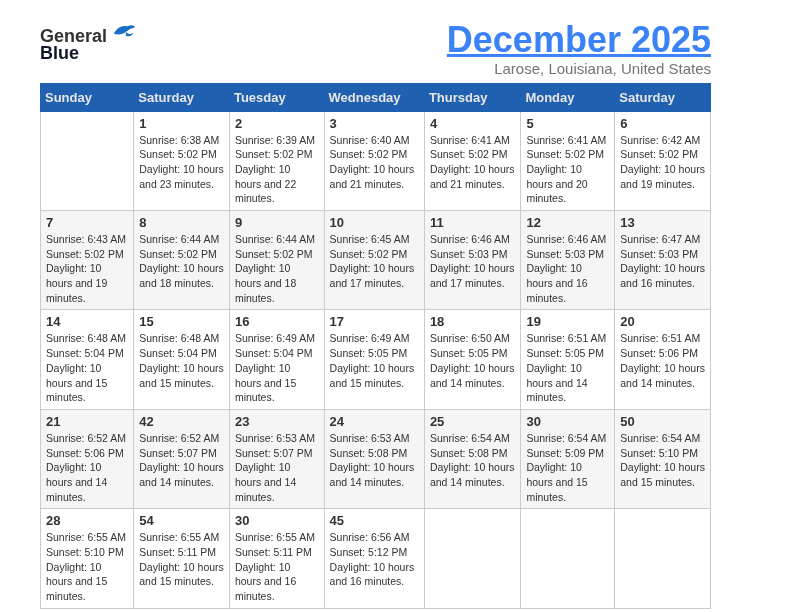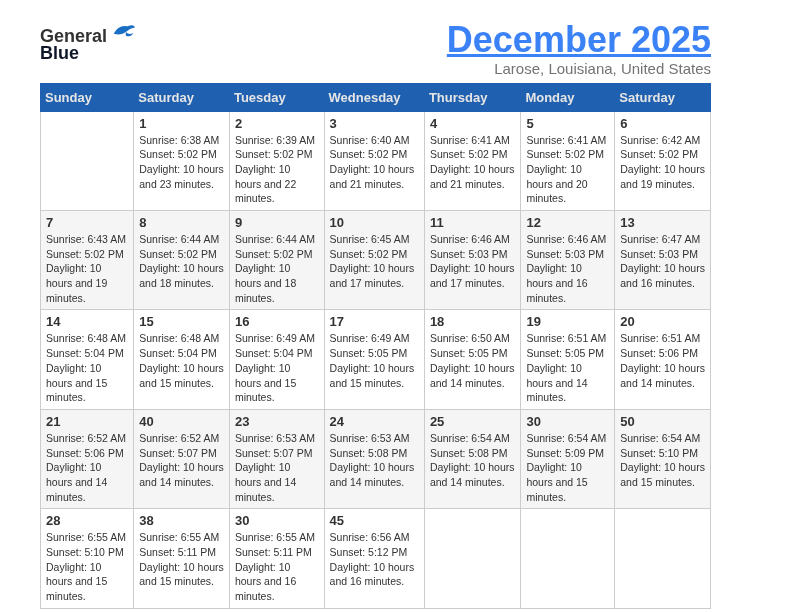--- a/index.html
+++ b/index.html
@@ -210,21 +210,21 @@
             <span class="day-number">20</span>
             <div class="day-info">Sunrise: 6:51 AM<br>Sunset: 5:06 PM<br>Daylight: 10 hours and 14 minutes.</div>
           </td>
         </tr>
         <tr>
           <td>
             <span class="day-number">21</span>
             <div class="day-info">Sunrise: 6:52 AM<br>Sunset: 5:06 PM<br>Daylight: 10 hours and 14 minutes.</div>
           </td>
           <td>
-            <span class="day-number">40</span>
+            <span class="day-number">42</span>
             <div class="day-info">Sunrise: 6:52 AM<br>Sunset: 5:07 PM<br>Daylight: 10 hours and 14 minutes.</div>
           </td>
           <td>
             <span class="day-number">23</span>
             <div class="day-info">Sunrise: 6:53 AM<br>Sunset: 5:07 PM<br>Daylight: 10 hours and 14 minutes.</div>
           </td>
           <td>
             <span class="day-number">24</span>
             <div class="day-info">Sunrise: 6:53 AM<br>Sunset: 5:08 PM<br>Daylight: 10 hours and 14 minutes.</div>
           </td>
@@ -240,21 +240,21 @@
             <span class="day-number">50</span>
             <div class="day-info">Sunrise: 6:54 AM<br>Sunset: 5:10 PM<br>Daylight: 10 hours and 15 minutes.</div>
           </td>
         </tr>
         <tr>
           <td>
             <span class="day-number">28</span>
             <div class="day-info">Sunrise: 6:55 AM<br>Sunset: 5:10 PM<br>Daylight: 10 hours and 15 minutes.</div>
           </td>
           <td>
-            <span class="day-number">38</span>
+            <span class="day-number">54</span>
             <div class="day-info">Sunrise: 6:55 AM<br>Sunset: 5:11 PM<br>Daylight: 10 hours and 15 minutes.</div>
           </td>
           <td>
             <span class="day-number">30</span>
             <div class="day-info">Sunrise: 6:55 AM<br>Sunset: 5:11 PM<br>Daylight: 10 hours and 16 minutes.</div>
           </td>
           <td>
             <span class="day-number">45</span>
             <div class="day-info">Sunrise: 6:56 AM<br>Sunset: 5:12 PM<br>Daylight: 10 hours and 16 minutes.</div>
           </td>

